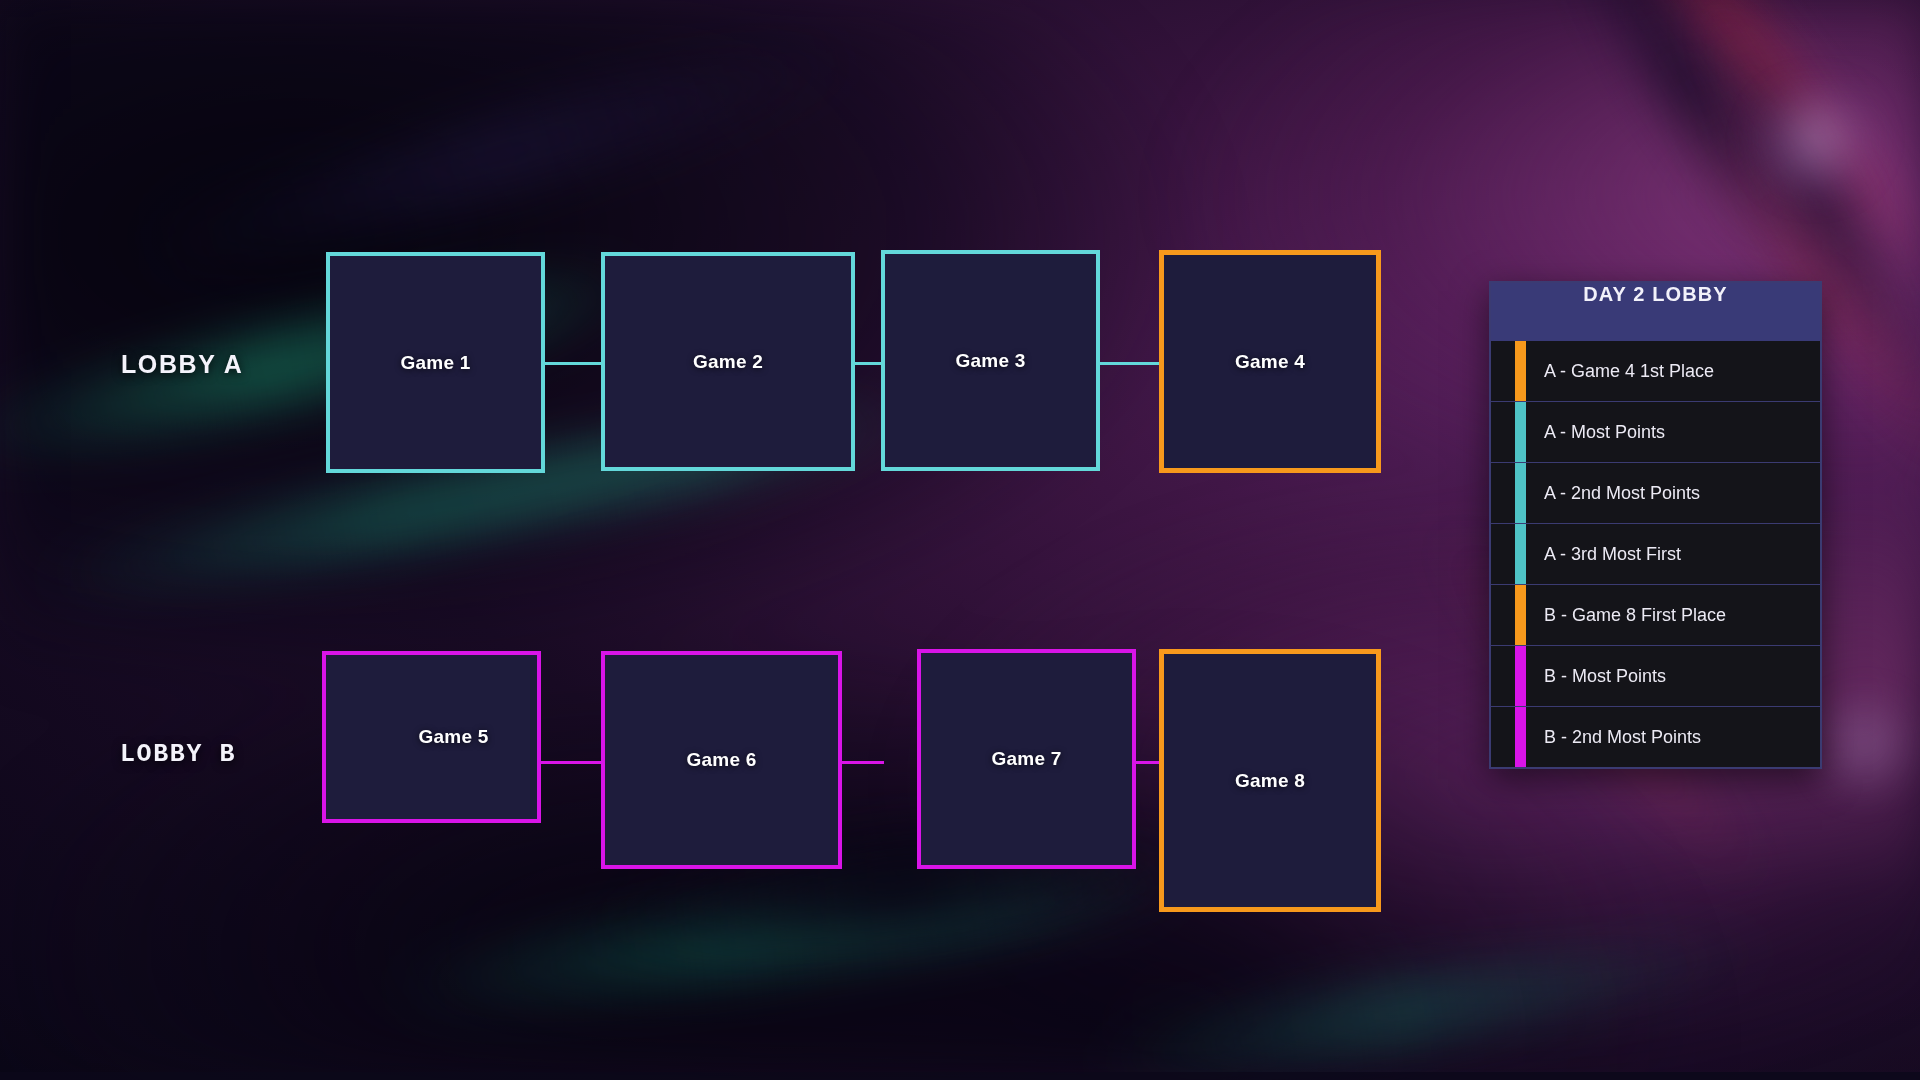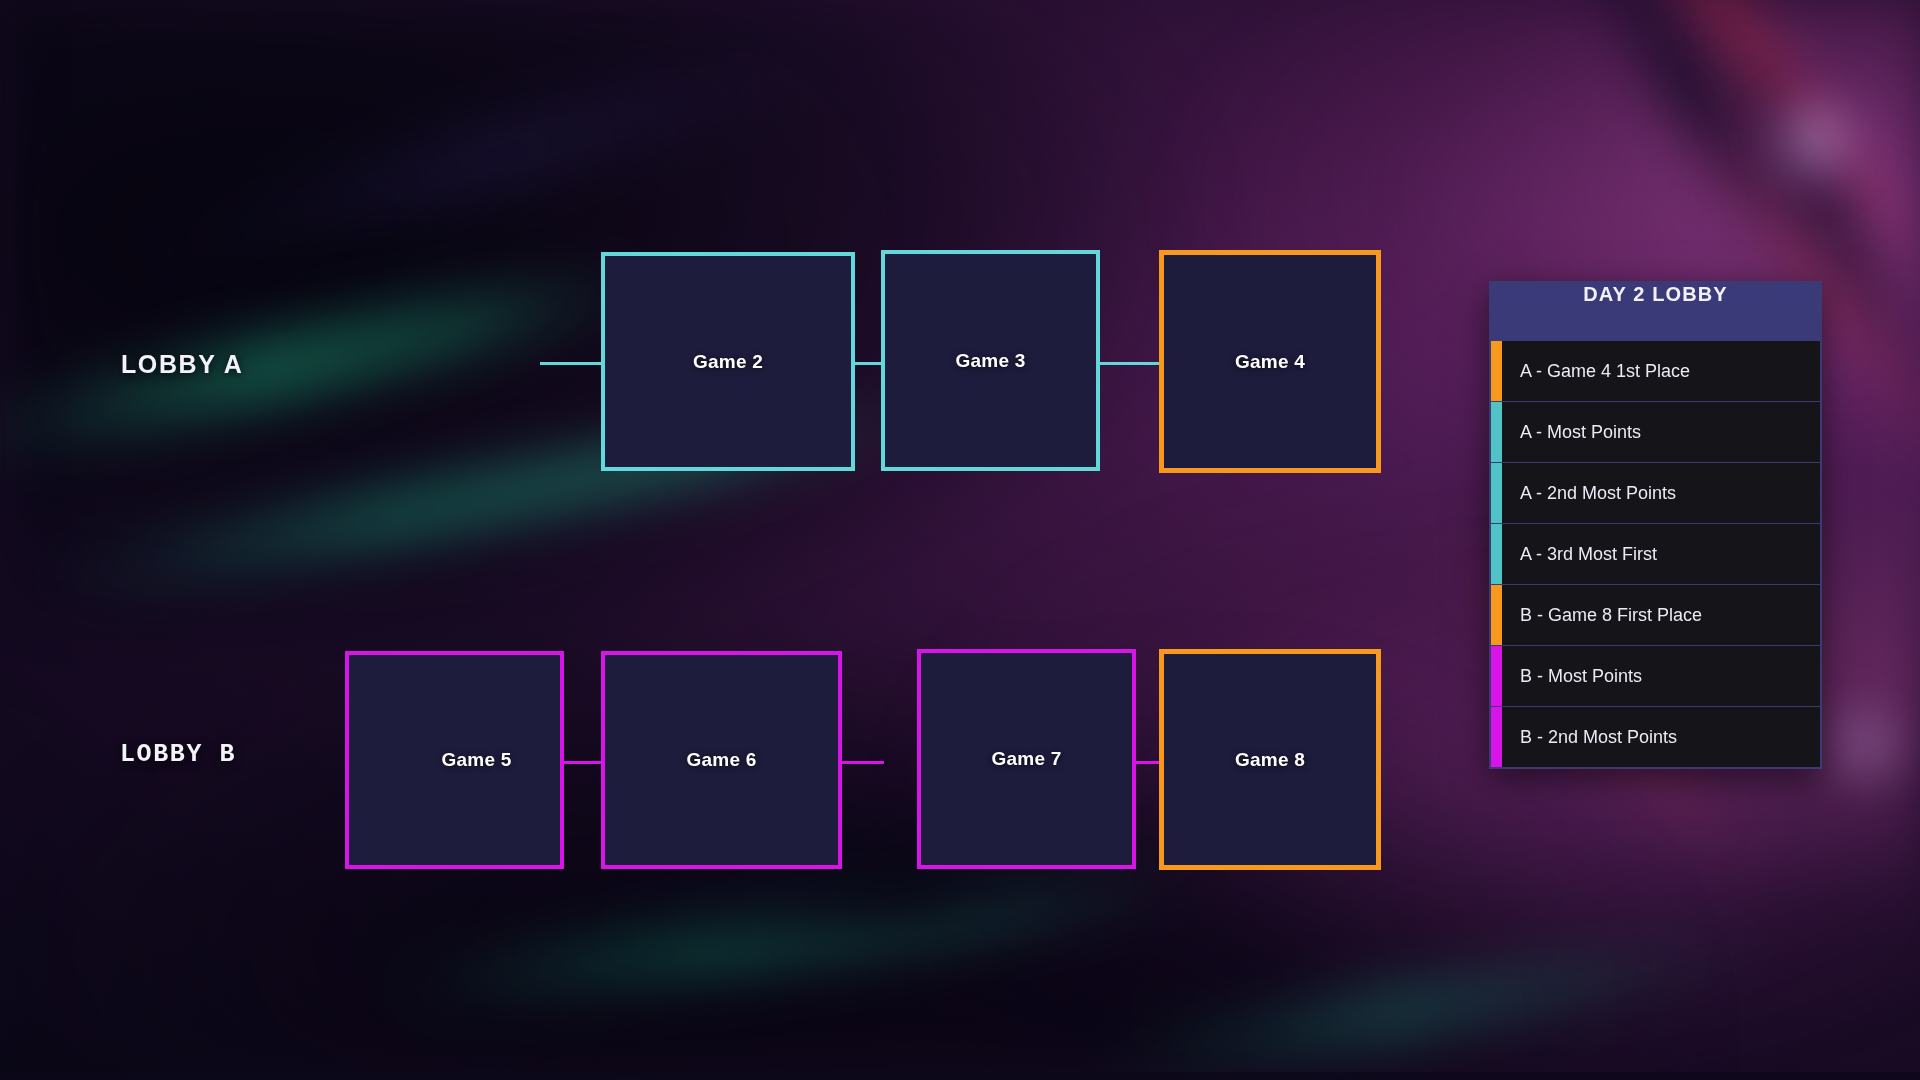--- a/index.html
+++ b/index.html
@@ -199,20 +199,21 @@
     letter-spacing: 1.1px;
   }
   .panel-rows { position: relative; }
   .panel-row {
     position: relative;
     height: 60px;
     display: flex;
     align-items: center;
     background: #141419;
     border-top: 1.5px solid #3b3b72;
+    padding-left: 24px;
   }
   .panel-row:first-child { border-top: none; }
   .row-accent {
     width: 11px;
     align-self: stretch;
     flex: 0 0 11px;
   }
   .row-text {
     font-size: 18px;
     color: #eceaf4;
@@ -246,46 +247,49 @@
   <div class="bottom-bar"></div>
 
   <div class="bracket">
 
     <div class="lobby-label" style="left:121px; top:350px;">LOBBY A</div>
 
     <div class="connector cn-cyan" style="left:540px; top:362px; width:62px;"></div>
     <div class="connector cn-cyan" style="left:820px; top:362px; width:64px;"></div>
     <div class="connector cn-cyan" style="left:1098px; top:362px; width:62px;"></div>
 
+    <div class="game-box bx-cyan" style="left:326px; top:252px; width:219px; height:221px;">
+      <span class="game-label">Game 1</span>
+    </div>
     <div class="game-box bx-cyan" style="left:601px; top:252px; width:254px; height:219px;">
       <span class="game-label">Game 2</span>
     </div>
     <div class="game-box bx-cyan" style="left:881px; top:250px; width:219px; height:221px;">
       <span class="game-label">Game 3</span>
     </div>
     <div class="game-box bx-orange" style="left:1159px; top:250px; width:222px; height:223px;text-align:center;">
       <span class="game-label">Game 4</span>
     </div>
 
     <div class="lobby-label" style="left:120px; top:740px;font-family:Liberation Mono, monospace;">LOBBY B</div>
 
     <div class="connector cn-magenta" style="left:540px; top:761px; width:62px;"></div>
     <div class="connector cn-magenta" style="left:820px; top:761px; width:64px;"></div>
     <div class="connector cn-magenta" style="left:1098px; top:761px; width:62px;"></div>
 
-    <div class="game-box bx-magenta" style="left:345px; top:651px; width:219px; height:218px;padding-left:44px;">
+    <div class="game-box bx-magenta" style="left:322px; top:651px; width:219px; height:172px;padding-left:44px;">
       <span class="game-label">Game 5</span>
     </div>
     <div class="game-box bx-magenta" style="left:601px; top:651px; width:241px; height:218px;">
       <span class="game-label">Game 6</span>
     </div>
     <div class="game-box bx-magenta" style="left:881px; top:649px; width:219px; height:220px;margin-left:36px;">
       <span class="game-label">Game 7</span>
     </div>
-    <div class="game-box bx-orange" style="left:1159px; top:649px; width:222px; height:221px;">
+    <div class="game-box bx-orange" style="left:1159px; top:649px; width:222px; height:263px;">
       <span class="game-label">Game 8</span>
     </div>
   </div>
 
   <div class="panel">
     <div class="panel-header">
       <span class="panel-header-title">DAY 2 LOBBY</span>
     </div>
     <div class="panel-rows">
 

